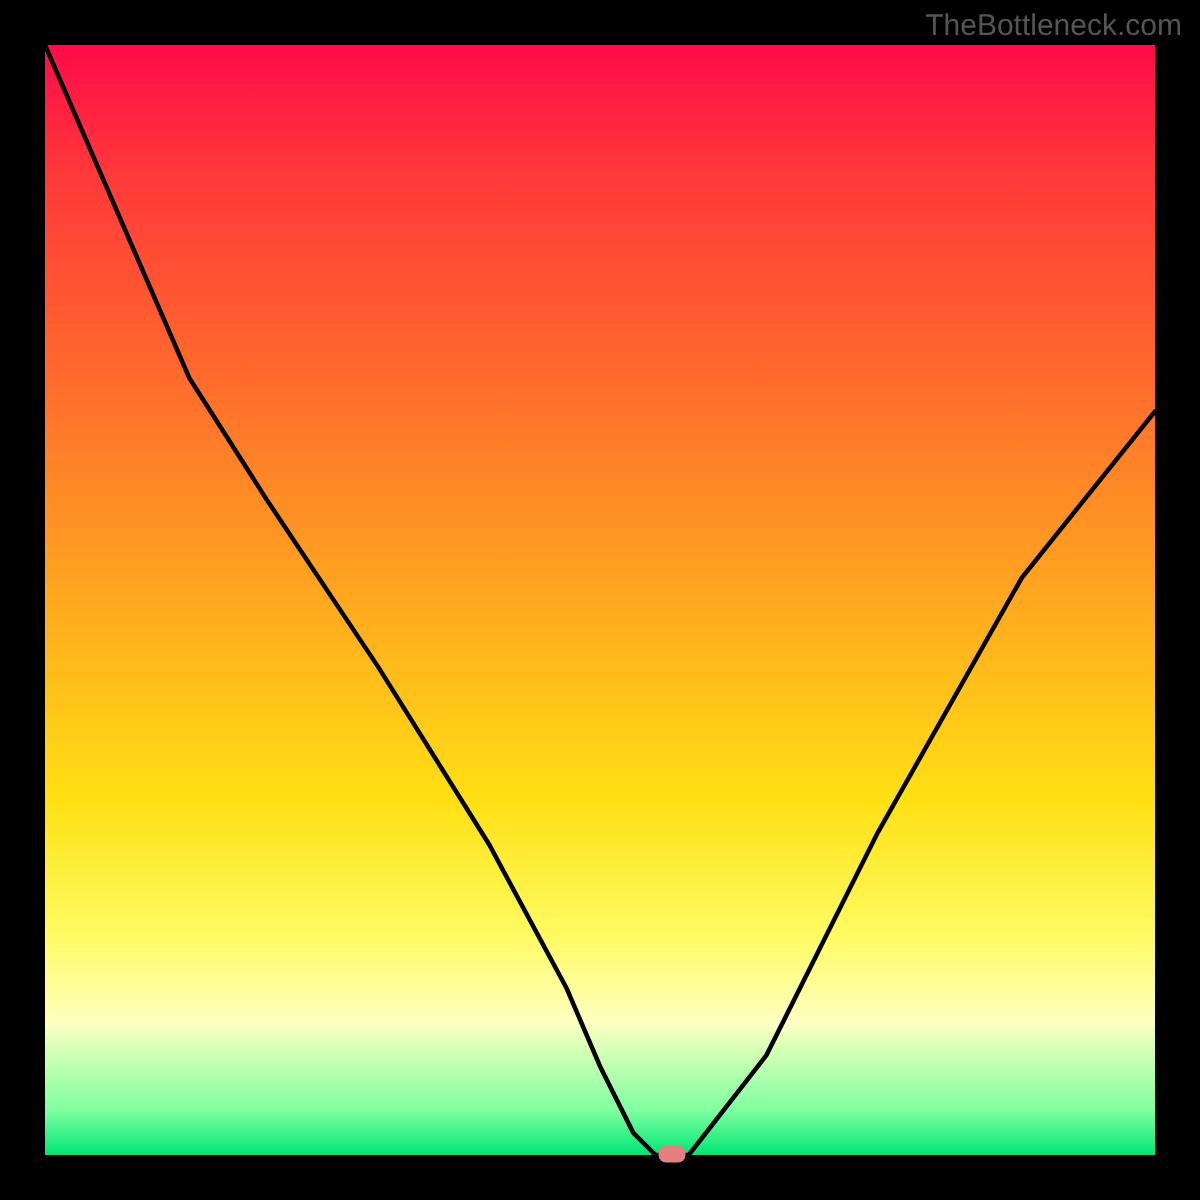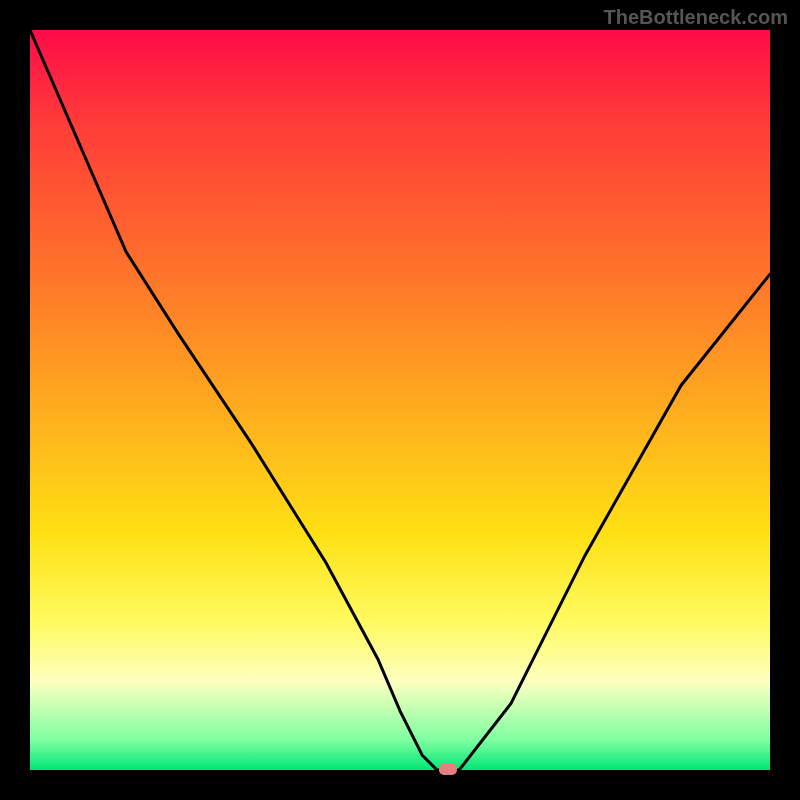--- a/index.html
+++ b/index.html
@@ -10,21 +10,21 @@
     background: #000;
     font-family: Arial, sans-serif;
     position: relative;
   }
   .watermark {
     position: absolute;
     top: 6px;
     right: 12px;
     color: #555;
     font-size: 20px;
-    font-weight: bold;
+    font-weight: normal;
     z-index: 10;
   }
   .plot-area {
     position: absolute;
     left: 30px;
     top: 30px;
     width: 740px;
     height: 740px;
     background: linear-gradient(to bottom,
       #ff0b49 0%,

